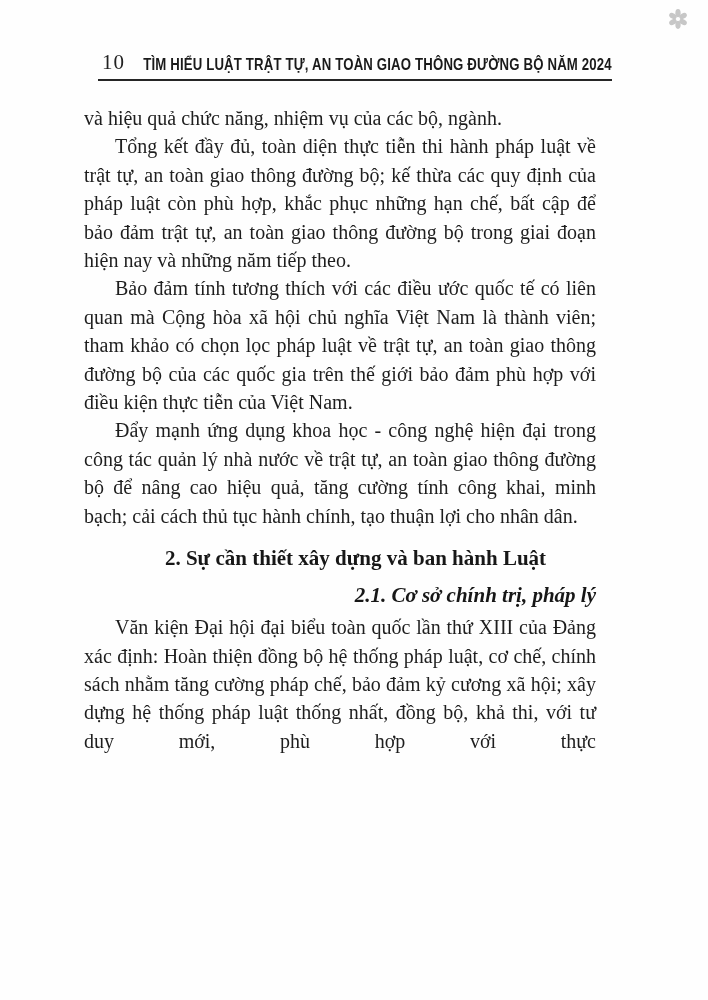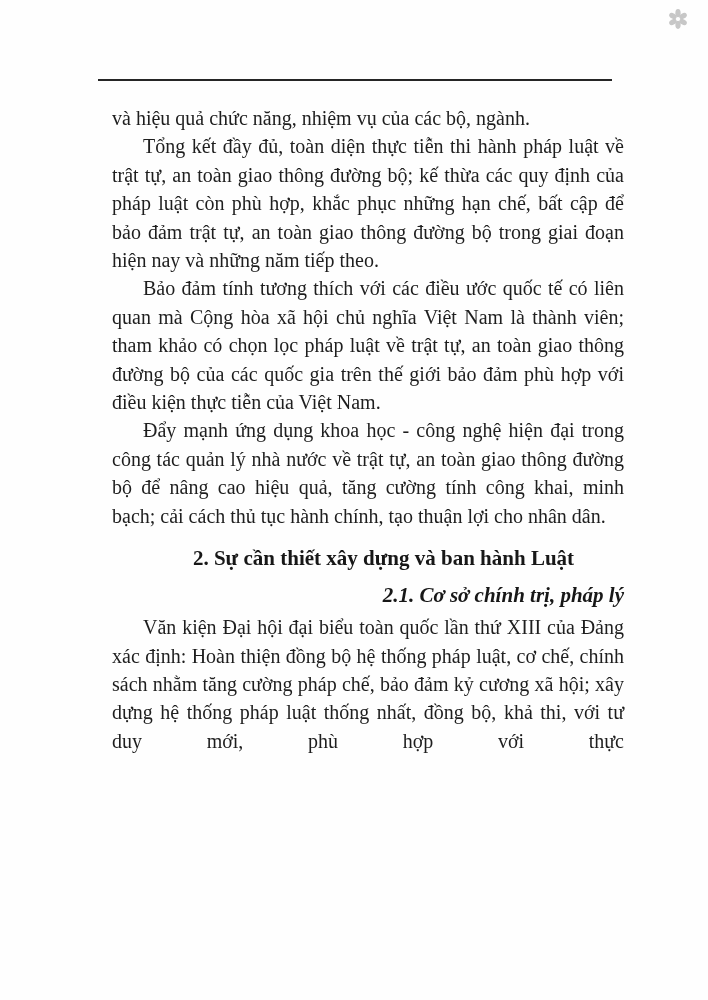--- a/index.html
+++ b/index.html
@@ -31,21 +31,21 @@
     font-weight:700;font-size:16.5px;letter-spacing:.2px;
     white-space:nowrap;color:#1a1a1a;
     transform:scaleX(.8);transform-origin:100% 100%;
   }
   .header-rule{
     position:absolute;top:79px;left:98px;width:514px;height:0;
     border-top:2px solid #262626;
   }
   
   .body-text{
-    position:absolute;top:104px;left:112px;width:512px;
+    position:absolute;top:104px;left:84px;width:512px;
     font-size:20px;line-height:28.4px;
     text-align:justify;text-justify:inter-word;
   }
   .body-text p{margin:0;text-indent:31px;}
   .body-text p.no-indent{text-indent:0;}
   .body-text p.cut-justify{text-align-last:justify;}
   .sec-heading{
     margin:13px 0 0;font-size:21px;line-height:30px;
     font-weight:700;text-indent:31px;text-align:center;color:#171717;
   }
@@ -66,20 +66,24 @@
         <ellipse cx="12" cy="5.6" rx="2.9" ry="4.4" transform="rotate(60 12 12)"></ellipse>
         <ellipse cx="12" cy="5.6" rx="2.9" ry="4.4" transform="rotate(120 12 12)"></ellipse>
         <ellipse cx="12" cy="5.6" rx="2.9" ry="4.4" transform="rotate(180 12 12)"></ellipse>
         <ellipse cx="12" cy="5.6" rx="2.9" ry="4.4" transform="rotate(240 12 12)"></ellipse>
         <ellipse cx="12" cy="5.6" rx="2.9" ry="4.4" transform="rotate(300 12 12)"></ellipse>
       </g>
       <circle cx="12" cy="12" r="1.7" fill="#fefefe"></circle>
     </svg>
   </div>
 
+  <div class="header">
+    <span class="page-number">10</span>
+    <span class="running-title">TÌM HIỂU LUẬT TRẬT TỰ, AN TOÀN GIAO THÔNG ĐƯỜNG BỘ NĂM 2024</span>
+  </div>
   <div class="header-rule"></div>
 
   <div class="body-text">
     <p class="no-indent">và hiệu quả chức năng, nhiệm vụ của các bộ, ngành.</p>
     <p>Tổng kết đầy đủ, toàn diện thực tiễn thi hành pháp luật về trật tự, an toàn giao thông đường bộ; kế thừa các quy định của pháp luật còn phù hợp, khắc phục những hạn chế, bất cập để bảo đảm trật tự, an toàn giao thông đường bộ trong giai đoạn hiện nay và những năm tiếp theo.</p>
     <p>Bảo đảm tính tương thích với các điều ước quốc tế có liên quan mà Cộng hòa xã hội chủ nghĩa Việt Nam là thành viên; tham khảo có chọn lọc pháp luật về trật tự, an toàn giao thông đường bộ của các quốc gia trên thế giới bảo đảm phù hợp với điều kiện thực tiễn của Việt Nam.</p>
     <p>Đẩy mạnh ứng dụng khoa học - công nghệ hiện đại trong công tác quản lý nhà nước về trật tự, an toàn giao thông đường bộ để nâng cao hiệu quả, tăng cường tính công khai, minh bạch; cải cách thủ tục hành chính, tạo thuận lợi cho nhân dân.</p>
     <h2 class="sec-heading">2. Sự cần thiết xây dựng và ban hành Luật</h2>
     <h3 class="sub-heading">2.1. Cơ sở chính trị, pháp lý</h3>
     <p class="cut-justify">Văn kiện Đại hội đại biểu toàn quốc lần thứ XIII của Đảng xác định: Hoàn thiện đồng bộ hệ thống pháp luật, cơ chế, chính sách nhằm tăng cường pháp chế, bảo đảm kỷ cương xã hội; xây dựng hệ thống pháp luật thống nhất, đồng bộ, khả thi, với tư duy mới, phù hợp với thực</p>

